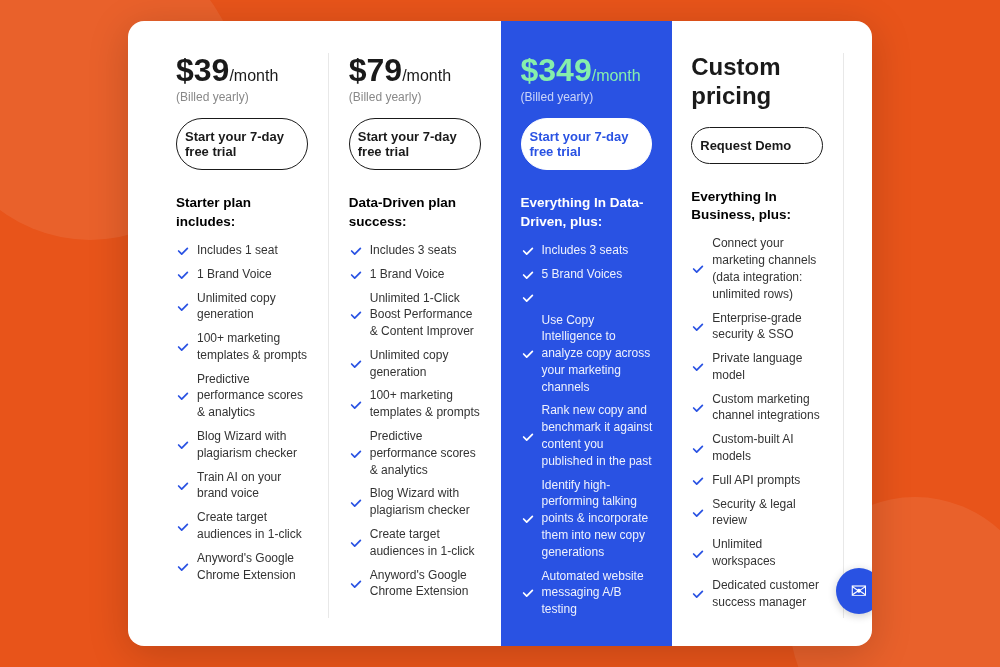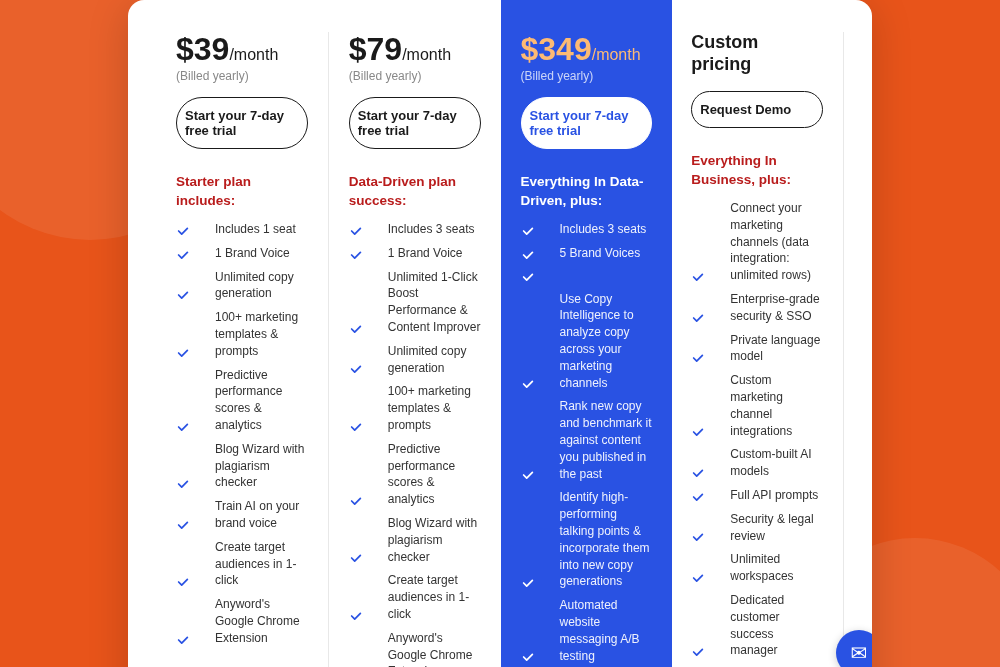--- a/index.html
+++ b/index.html
@@ -68,21 +68,21 @@
       font-weight: 800;
       color: #1a1a1a;
       line-height: 1.1;
       margin-bottom: 2px;
     }
     .plan-price span.period {
       font-size: 16px;
       font-weight: 500;
     }
     .plan.highlighted .plan-price {
-      color: #fdba74;
+      color: #86efac;
     }
     .plan-billing {
       font-size: 12px;
       color: #888;
       margin-bottom: 14px;
     }
     .plan.highlighted .plan-billing {
       color: rgba(255,255,255,0.75);
     }
     .plan-cta-btn {
@@ -101,56 +101,56 @@
       transition: background 0.15s;
     }
     .plan.highlighted .plan-cta-btn {
       background: #fff;
       color: #2952e3;
       border-color: #fff;
     }
     .plan-includes-title {
       font-size: 13.5px;
       font-weight: 700;
-      color: #b91c1c;
+      color: #000000;
       margin-bottom: 10px;
       line-height: 1.4;
     }
     .plan.highlighted .plan-includes-title {
       color: #fff;
     }
     .feature-list {
       list-style: none;
       display: flex;
       flex-direction: column;
       gap: 7px;
     }
     .feature-item {
       display: flex;
-      align-items: flex-end;
-      gap: 25px;
+      align-items: center;
+      gap: 7px;
       font-size: 12px;
       color: #333;
       line-height: 1.4;
     }
     .plan.highlighted .feature-item {
       color: rgba(255,255,255,0.92);
     }
     .check-icon {
       width: 14px;
       height: 14px;
       min-width: 14px;
       margin-top: 1px;
       color: #2952e3;
     }
     .plan.highlighted .check-icon {
       color: #fff;
     }
     .custom-plan-title {
-      font-size: 18px;
+      font-size: 24px;
       font-weight: 800;
       color: #1a1a1a;
       margin-bottom: 16px;
       line-height: 1.2;
     }
     .chat-bubble {
       position: absolute;
       bottom: 32px;
       right: -10px;
       background: #2952e3;

